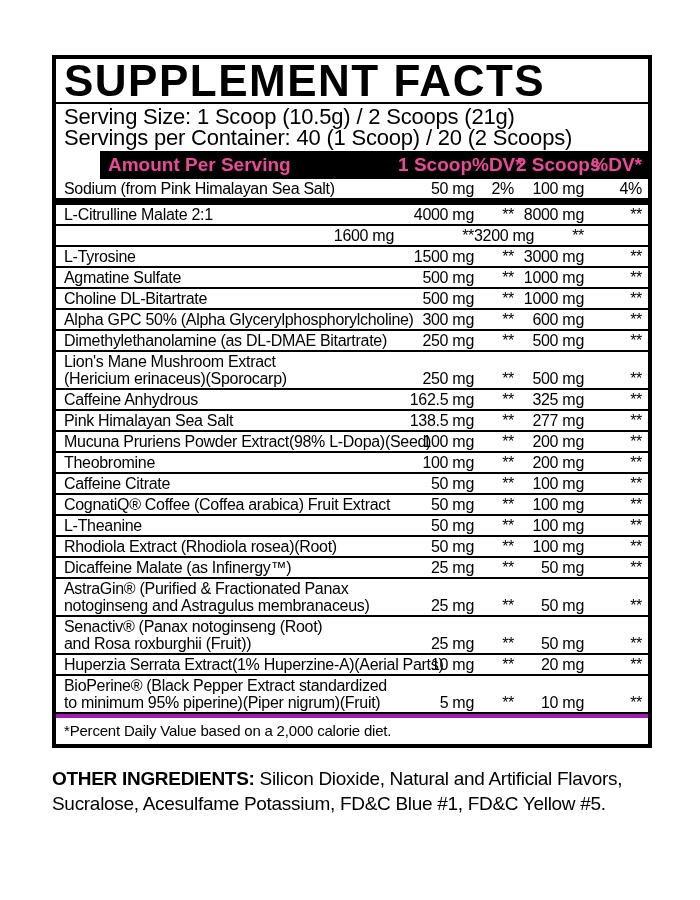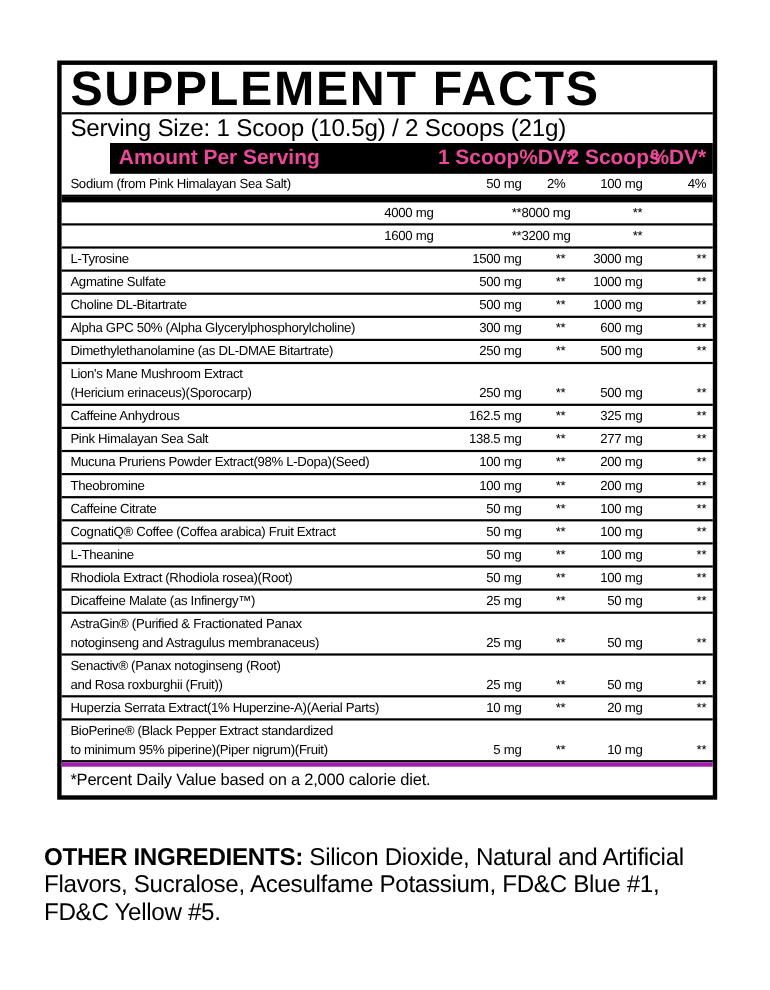--- a/index.html
+++ b/index.html
@@ -44,71 +44,73 @@
     font-size: 19px;
     padding: 3px 6px 3px 8px;
     align-items: center;
     margin-left: 44px;
   }
   .header-bar .hc { text-align: right; white-space: nowrap; }
   .row {
     display: grid;
     grid-template-columns: 1fr 80px 40px 70px 58px;
     padding: 1px 6px 1px 8px;
-    font-size: 12px;
+    font-size: 16px;
     letter-spacing: -0.3px;
     align-items: end;
     border-bottom: 2px solid #000;
   }
   .row .name { white-space: pre; line-height: 17px; min-width: 0; }
   .row .amt, .row .dv { text-align: right; white-space: nowrap; line-height: 17px; font-weight: 400; }
   .thick-bar { height: 5px; background: #000; }
   .footnotes {
     border-top: 4px solid #a21caf;
     padding: 4px 8px 5px 8px;
     font-size: 15px;
     letter-spacing: -0.2px;
   }
   .footnotes p { margin: 0; line-height: 17px; }
   .other {
     position: absolute;
-    left: 40px; top: 766px;
+    left: 52px; top: 766px;
     width: 604px;
-    font-size: 22px;
+    font-size: 19px;
     line-height: 25px;
     letter-spacing: -0.3px;
   }
   .oi-label { font-weight: 700; }
 </style>
 </head>
 <body>
 
 <div class="label-box">
   <div class="title">SUPPLEMENT FACTS</div>
   <div class="title-rule"></div>
   <div class="serving-block">
     <p class="serving-line">Serving Size: 1 Scoop (10.5g) / 2 Scoops (21g)</p>
+    <p class="serving-line">Servings per Container: 40 (1 Scoop) / 20 (2 Scoops)</p>
   </div>
   <div class="header-bar">
     <div>Amount Per Serving</div>
     <div class="hc">1 Scoop</div>
     <div class="hc">%DV*</div>
     <div class="hc">2 Scoops</div>
     <div class="hc">%DV*</div>
   </div>
   <div>
       <div class="row">
         <div class="name">Sodium (from Pink Himalayan Sea Salt)</div>
         <div class="amt">50 mg</div>
         <div class="dv">2%</div>
         <div class="amt">100 mg</div>
         <div class="dv">4%</div>
       </div>
       <div class="thick-bar"></div>
       <div class="row">
+        <div class="name">L-Citrulline Malate 2:1</div>
         <div class="amt">4000 mg</div>
         <div class="dv">**</div>
         <div class="amt">8000 mg</div>
         <div class="dv">**</div>
       </div>
       <div class="row">
         <div class="amt">1600 mg</div>
         <div class="dv">**</div>
         <div class="amt">3200 mg</div>
         <div class="dv">**</div>

